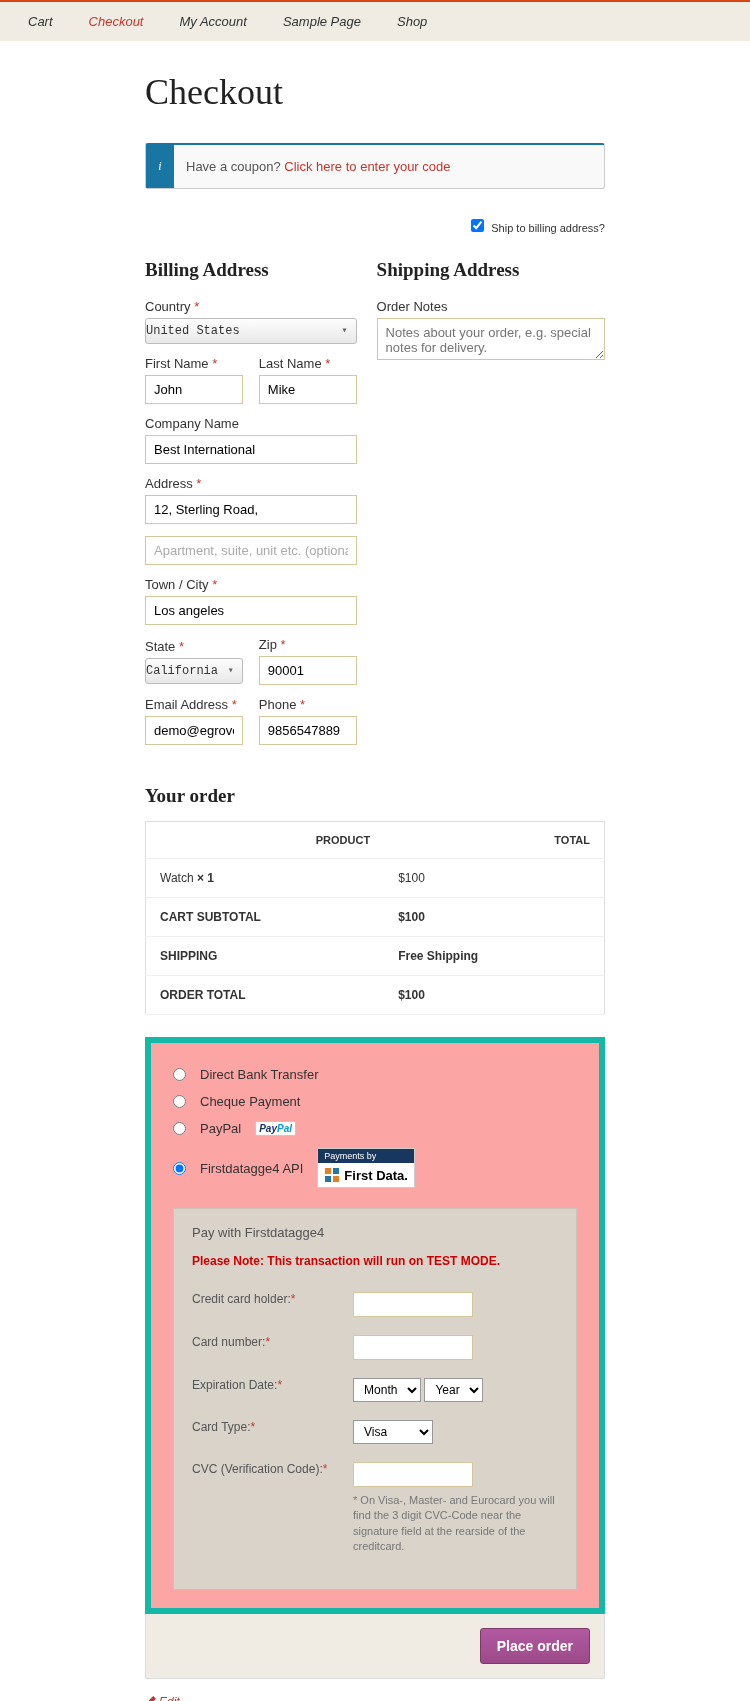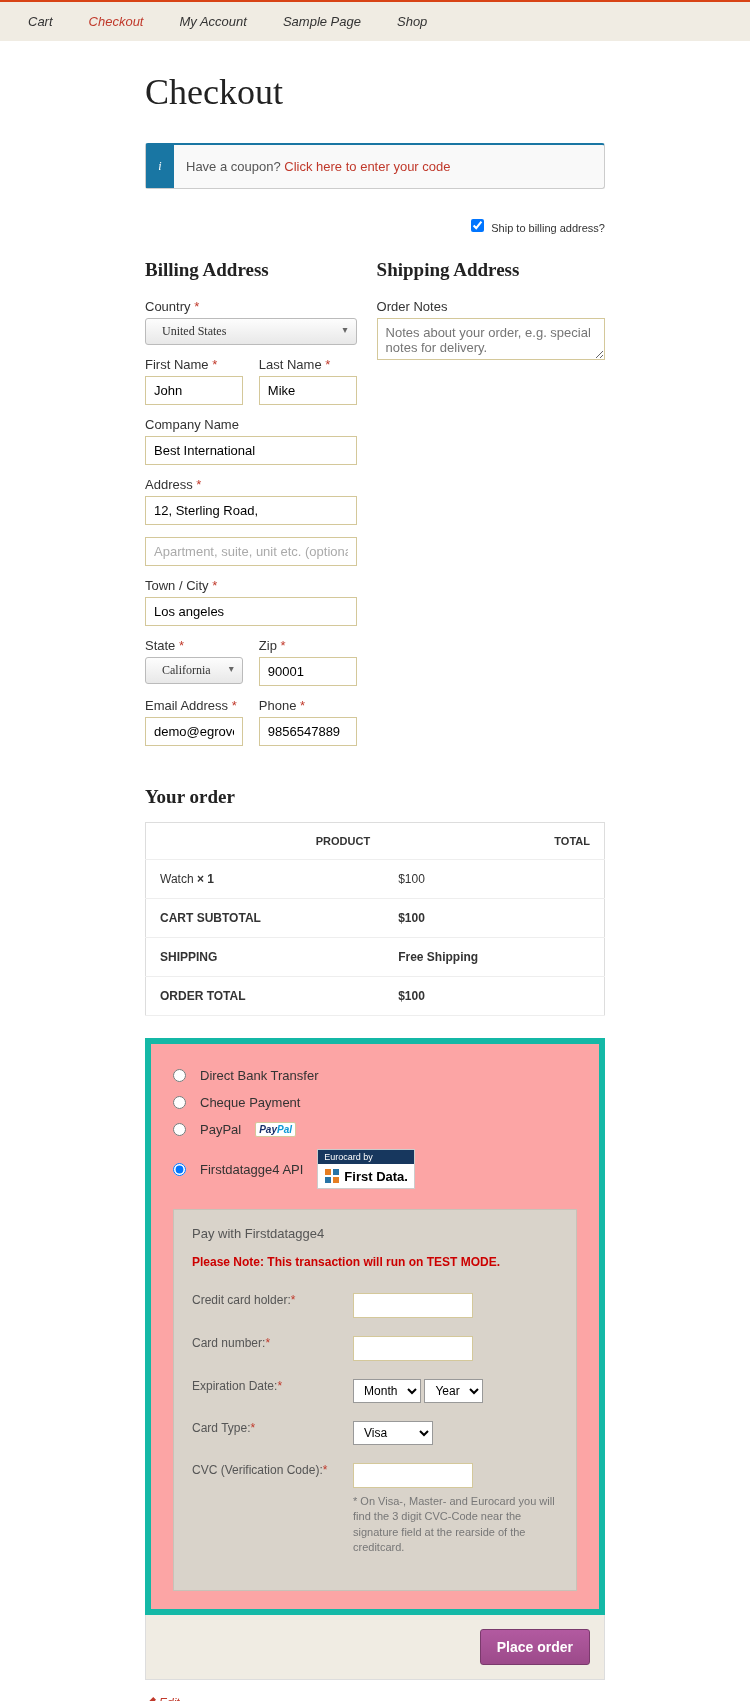--- a/index.html
+++ b/index.html
@@ -19,23 +19,23 @@
 .cols { display: flex; gap: 20px; }
 .col-left { flex: 0 0 46%; }
 .col-right { flex: 1; }
 h2 { font-size: 19px; font-weight: bold; margin-bottom: 18px; color: #222; }
 .field { margin-bottom: 12px; }
 .field label { display: block; font-size: 13px; margin-bottom: 4px; font-family: Arial, sans-serif; color: #333; }
 .req { color: #c0392b; }
 .field input[type=text], .field textarea, .field select { width: 100%; padding: 6px 8px; border: 1px solid #d4c89a; font-size: 13px; font-family: Arial, sans-serif; background: #fff; }
 .field textarea { resize: both; height: 42px; color: #999; }
 .field input::placeholder { color: #aaa; }
-.row2 { display: flex; gap: 16px; }
+.row2 { display: flex; gap: 16px; align-items: center; }
 .row2 .field { flex: 1; }
-.country-select, .state-select { background: linear-gradient(#fdfdfd, #e8e8e8); border: 1px solid #bbb; border-radius: 3px; padding: 5px 16px; font-size: 12px; position: relative; cursor: pointer; }
+.country-select, .state-select { background: linear-gradient(#fdfdfd, #e8e8e8); border: 1px solid #bbb; border-radius: 3px; padding: 5px 0; font-size: 12px; position: relative; cursor: pointer; font-family: Liberation Mono, monospace; }
 .country-select::after, .state-select::after { content: '▾'; position: absolute; right: 8px; top: 5px; color: #666; font-size: 10px; }
 h2.order-h { margin-top: 28px; margin-bottom: 14px; }
 .order-table { width: 100%; border: 1px solid #ddd; border-collapse: collapse; font-family: Arial, sans-serif; }
 .order-table th, .order-table td { padding: 12px 14px; border-bottom: 1px solid #eee; text-align: left; font-size: 12px; }
 .order-table th { text-transform: uppercase; font-weight: bold; font-size: 11px; text-align: right; }
 .order-table .label-col { width: 52%; }
 .payment-box { background: #fca5a5; border: 6px solid #14b8a6; padding: 18px 22px; margin-top: 22px; font-family: Arial, sans-serif; }
 .pay-opts { list-style: none; margin-bottom: 14px; }
 .pay-opts li { padding: 6px 0; display: flex; align-items: center; gap: 14px; font-size: 13px; }
 .pay-opts input[type=radio] { }
@@ -194,21 +194,21 @@
         </li>
       <li>
           <input type="radio" name="pay" style="">
           <span>PayPal</span> 
           <span class="paypal-badge">Pay<span class="pp2">Pal</span></span>
         </li>
       <li>
           <input type="radio" name="pay" checked="" style="">
           <span>Firstdatagge4 API</span>
         <span class="fd-badge">
-          <div class="fd-top">Eurocard by</div>
+          <div class="fd-top">Payments by</div>
           <div class="fd-bot">
             <svg class="fd-logo" viewBox="0 0 16 16">
                 <rect x="1" y="1" width="6" height="6" fill="#e67e22"></rect>
                 <rect x="9" y="1" width="6" height="6" fill="#2874a6"></rect>
                 <rect x="1" y="9" width="6" height="6" fill="#2874a6"></rect>
                 <rect x="9" y="9" width="6" height="6" fill="#e67e22"></rect>
               </svg>
             <span>First Data.</span>
           </div>
         </span>

